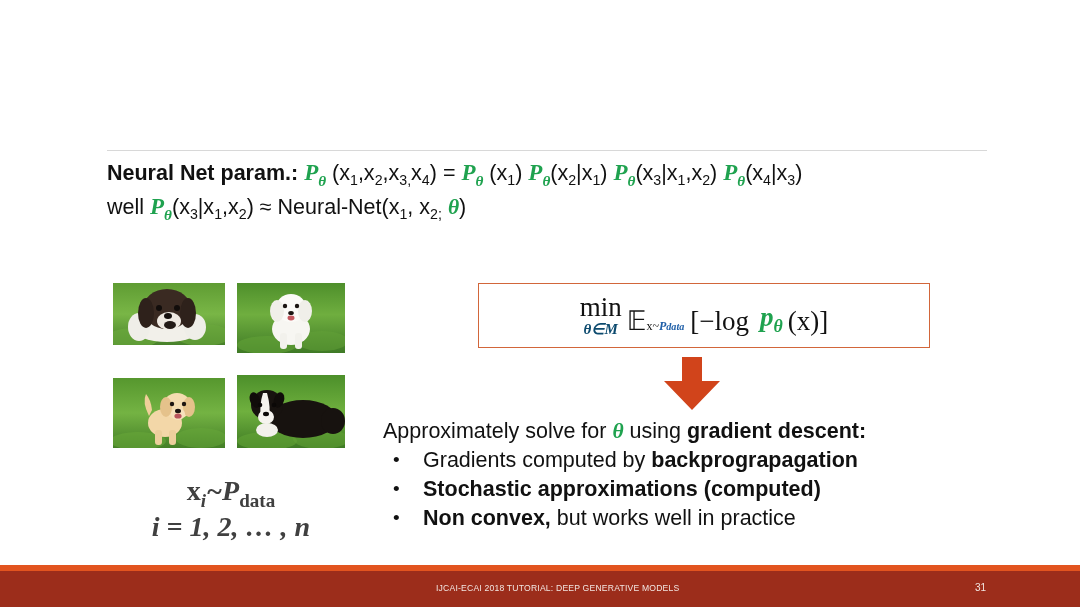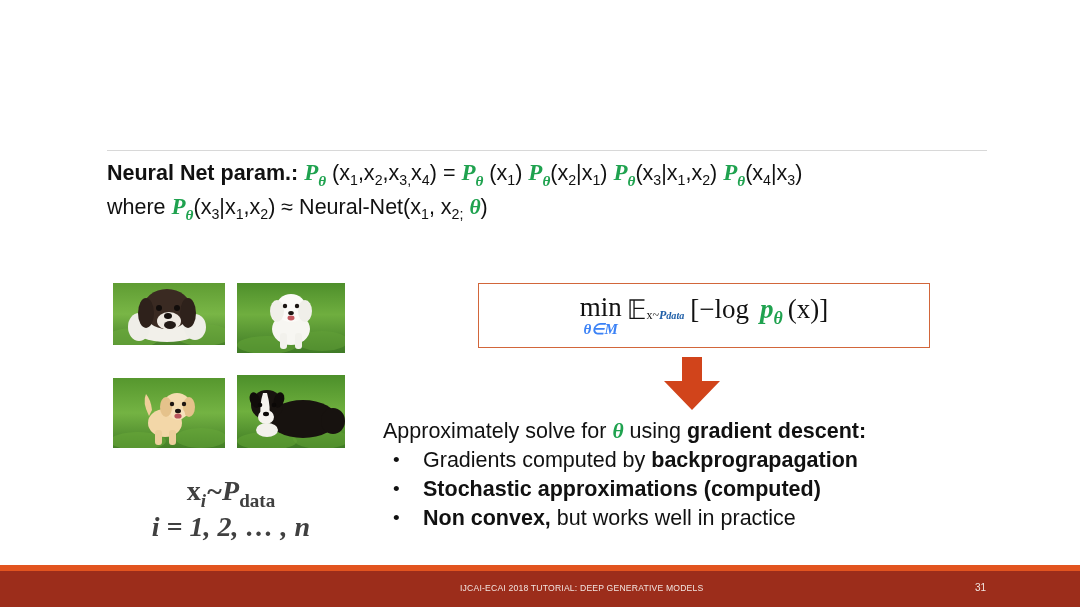--- a/index.html
+++ b/index.html
@@ -61,28 +61,28 @@
 
   
   .eqbox{
     position:absolute;left:478px;top:283px;width:450px;height:63px;
     border:1.6px solid #D2663A;background:#fff;
     display:flex;align-items:center;justify-content:center;
   }
   .eq{
     font-family:"Liberation Serif", serif;
     font-size:27px;color:#111;white-space:nowrap;
-    display:flex;align-items:flex-start;
+    display:flex;align-items:flex-end;
   }
   .minop{
     display:inline-flex;flex-direction:column;align-items:center;
     line-height:1;margin-right:5px;
   }
   .minop .top{font-size:27px;}
-  .minop .bot{font-size:15px;color:#3b82f6;font-weight:bold;font-style:italic;margin-top:1px;}
+  .minop .bot{font-size:15px;color:#0c4a6e;font-weight:bold;font-style:italic;margin-top:1px;}
   .expect{display:inline-flex;align-items:flex-end;margin-right:6px;}
   .expect .E{font-size:27px;}
   .expect .sb{font-size:12px;padding-bottom:3px;}
   .pblue{color:#1F5FA8;font-weight:bold;font-style:italic;}
   .pgrn{color:#1FA24F;font-weight:bold;font-style:italic;}
 
   
   .arrow{position:absolute;left:663px;top:357px;width:58px;height:54px;}
 
   
@@ -94,21 +94,21 @@
   .rb-list{list-style:none;margin:2px 0 0 0;padding:0;}
   .rb-list li{
     position:relative;padding-left:40px;white-space:nowrap;margin-top:2px;
   }
   .rb-list li .bullet{position:absolute;left:10px;top:-1px;font-size:19px;}
 
   
   .footer-strip{position:absolute;left:0;top:565px;width:1080px;height:6px;background:#E2541F;}
   .footer-bar{position:absolute;left:0;top:571px;width:1080px;height:36px;background:#9C2D1B;}
   .footer-text{
-    position:absolute;left:460px;top:583px;
+    position:absolute;left:436px;top:583px;
     font-size:8.6px;color:#f2e6e2;letter-spacing:0.2px;white-space:nowrap;
   }
   .footer-page{
     position:absolute;left:975px;top:582px;
     font-size:10px;color:#f2e6e2;
   }
 </style>
 </head>
 <body>
 
@@ -124,21 +124,21 @@
       <span class="mathP">P<sub><i>θ</i></sub></span>
       <span>(x<sub>1</sub>,x<sub>2</sub>,x<sub>3,</sub>x<sub>4</sub>)</span>
       <span>=</span>
       <span class="mathP">P<sub><i>θ</i></sub></span><span>&nbsp;(x<sub>1</sub>)</span>
       <span class="mathP">P<sub><i>θ</i></sub></span><span>(x<sub>2</sub>|x<sub>1</sub>)</span>
       <span class="mathP">P<sub><i>θ</i></sub></span><span>(x<sub>3</sub>|x<sub>1</sub>,x<sub>2</sub>)</span>
       <span class="mathP">P<sub><i>θ</i></sub></span><span>(x<sub>4</sub>|x<sub>3</sub>)</span>
     </div>
 
     <div class="line">
-      <span>where</span>
+      <span>well</span>
       <span class="mathP">P<sub><i>θ</i></sub></span><span>(x<sub>3</sub>|x<sub>1</sub>,x<sub>2</sub>)</span>
       <span>≈</span>
       <span>Neural-Net(x<sub>1</sub>, x<sub>2;</sub> <span class="thetaG">θ</span>)</span>
     </div>
   </div>
 
   <div class="photos">
 
     <div class="photo ph1">
       <svg viewBox="0 0 112 62" preserveAspectRatio="none">

